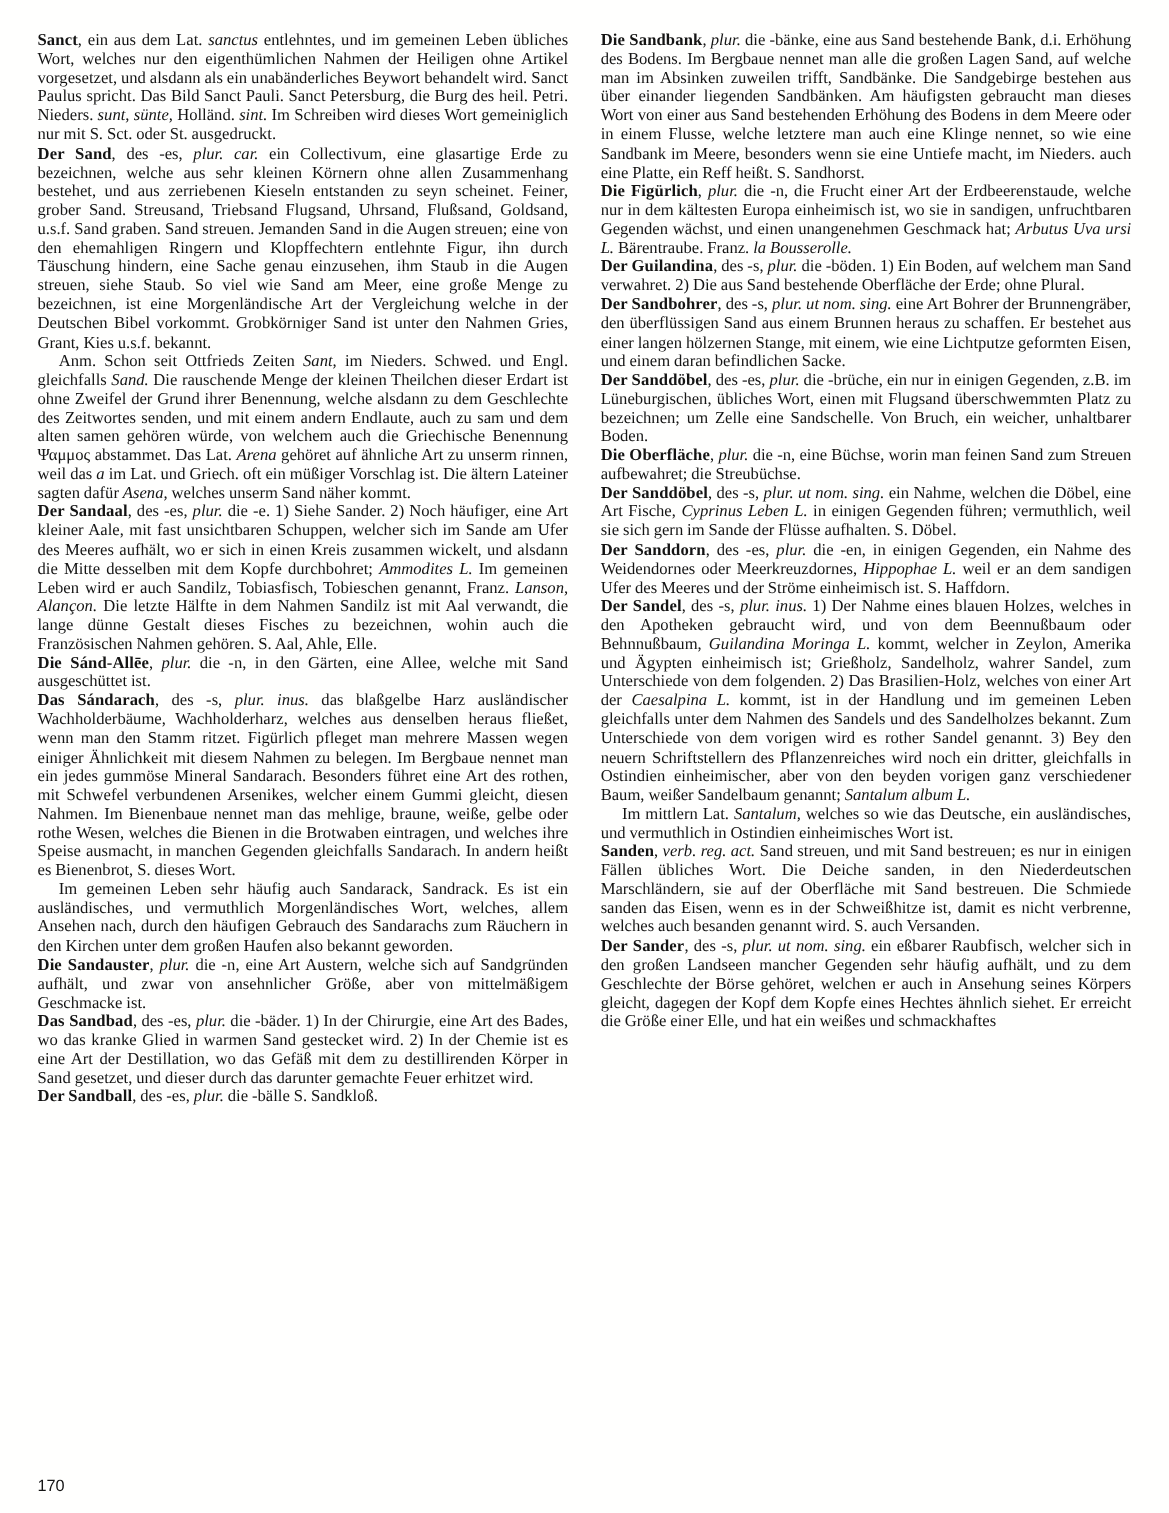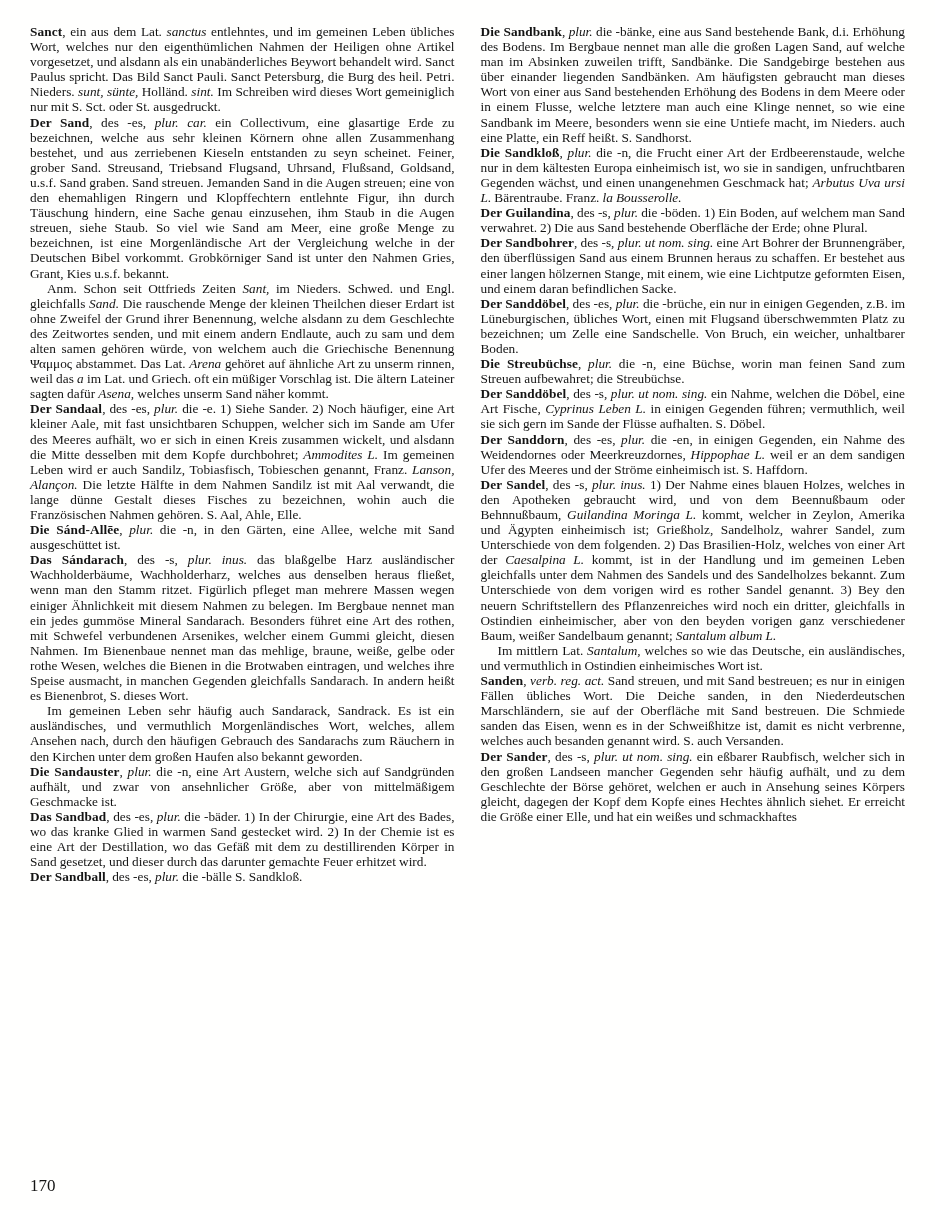--- a/index.html
+++ b/index.html
@@ -39,22 +39,22 @@
     text-indent: 17px;
   }
   p.para b {
     font-weight: bold;
     letter-spacing: 0.1px;
   }
   .page-number {
     position: absolute;
     left: 30px;
     bottom: 14px;
-    font-size: 17px;
-    font-family: Liberation Serif, serif;
+    font-size: 13px;
+    font-family: Liberation Sans, sans-serif;
     color: #141414;
   }
 </style>
 </head>
 <body>
 
 <div class="page">
   <div class="columns">
     <div class="col">
         <p class="para"><b>Sanct</b>, ein aus dem Lat. <i>sanctus</i> entlehntes, und im gemeinen Leben übliches Wort, welches nur den eigenthümlichen Nahmen der Heiligen ohne Artikel vorgesetzet, und alsdann als ein unabänderliches Beywort behandelt wird. Sanct Paulus spricht. Das Bild Sanct Pauli. Sanct Petersburg, die Burg des heil. Petri. Nieders. <i>sunt, sünte,</i> Holländ. <i>sint.</i> Im Schreiben wird dieses Wort gemeiniglich nur mit S. Sct. oder St. ausgedruckt.</p>
@@ -63,25 +63,25 @@
         <p class="para"><b>Der Sandaal</b>, des -es, <i>plur.</i> die -e. 1) Siehe Sander. 2) Noch häufiger, eine Art kleiner Aale, mit fast unsichtbaren Schuppen, welcher sich im Sande am Ufer des Meeres aufhält, wo er sich in einen Kreis zusammen wickelt, und alsdann die Mitte desselben mit dem Kopfe durchbohret; <i>Ammodites L.</i> Im gemeinen Leben wird er auch Sandilz, Tobiasfisch, Tobieschen genannt, Franz. <i>Lanson, Alançon.</i> Die letzte Hälfte in dem Nahmen Sandilz ist mit Aal verwandt, die lange dünne Gestalt dieses Fisches zu bezeichnen, wohin auch die Französischen Nahmen gehören. S. Aal, Ahle, Elle.</p>
         <p class="para"><b>Die Sánd-Allēe</b>, <i>plur.</i> die -n, in den Gärten, eine Allee, welche mit Sand ausgeschüttet ist.</p>
         <p class="para"><b>Das Sándarach</b>, des -s, <i>plur. inus.</i> das blaßgelbe Harz ausländischer Wachholderbäume, Wachholderharz, welches aus denselben heraus fließet, wenn man den Stamm ritzet. Figürlich pfleget man mehrere Massen wegen einiger Ähnlichkeit mit diesem Nahmen zu belegen. Im Bergbaue nennet man ein jedes gummöse Mineral Sandarach. Besonders führet eine Art des rothen, mit Schwefel verbundenen Arsenikes, welcher einem Gummi gleicht, diesen Nahmen. Im Bienenbaue nennet man das mehlige, braune, weiße, gelbe oder rothe Wesen, welches die Bienen in die Brotwaben eintragen, und welches ihre Speise ausmacht, in manchen Gegenden gleichfalls Sandarach. In andern heißt es Bienenbrot, S. dieses Wort.</p>
         <p class="para indent">Im gemeinen Leben sehr häufig auch Sandarack, Sandrack. Es ist ein ausländisches, und vermuthlich Morgenländisches Wort, welches, allem Ansehen nach, durch den häufigen Gebrauch des Sandarachs zum Räuchern in den Kirchen unter dem großen Haufen also bekannt geworden.</p>
         <p class="para"><b>Die Sandauster</b>, <i>plur.</i> die -n, eine Art Austern, welche sich auf Sandgründen aufhält, und zwar von ansehnlicher Größe, aber von mittelmäßigem Geschmacke ist.</p>
         <p class="para"><b>Das Sandbad</b>, des -es, <i>plur.</i> die -bäder. 1) In der Chirurgie, eine Art des Bades, wo das kranke Glied in warmen Sand gestecket wird. 2) In der Chemie ist es eine Art der Destillation, wo das Gefäß mit dem zu destillirenden Körper in Sand gesetzet, und dieser durch das darunter gemachte Feuer erhitzet wird.</p>
         <p class="para"><b>Der Sandball</b>, des -es, <i>plur.</i> die -bälle S. Sandkloß.</p>
       </div>
     <div class="col">
         <p class="para"><b>Die Sandbank</b>, <i>plur.</i> die -bänke, eine aus Sand bestehende Bank, d.i. Erhöhung des Bodens. Im Bergbaue nennet man alle die großen Lagen Sand, auf welche man im Absinken zuweilen trifft, Sandbänke. Die Sandgebirge bestehen aus über einander liegenden Sandbänken. Am häufigsten gebraucht man dieses Wort von einer aus Sand bestehenden Erhöhung des Bodens in dem Meere oder in einem Flusse, welche letztere man auch eine Klinge nennet, so wie eine Sandbank im Meere, besonders wenn sie eine Untiefe macht, im Nieders. auch eine Platte, ein Reff heißt. S. Sandhorst.</p>
-        <p class="para"><b>Die Sandkloß</b>, <i>plur.</i> die -n, die Frucht einer Art der Erdbeerenstaude, welche nur in dem kältesten Europa einheimisch ist, wo sie in sandigen, unfruchtbaren Gegenden wächst, und einen unangenehmen Geschmack hat; <i>Arbutus Uva ursi L.</i> Bärentraube. Franz. <i>la Bousserolle.</i></p>
+        <p class="para"><b>Die Figürlich</b>, <i>plur.</i> die -n, die Frucht einer Art der Erdbeerenstaude, welche nur in dem kältesten Europa einheimisch ist, wo sie in sandigen, unfruchtbaren Gegenden wächst, und einen unangenehmen Geschmack hat; <i>Arbutus Uva ursi L.</i> Bärentraube. Franz. <i>la Bousserolle.</i></p>
         <p class="para"><b>Der Guilandina</b>, des -s, <i>plur.</i> die -böden. 1) Ein Boden, auf welchem man Sand verwahret. 2) Die aus Sand bestehende Oberfläche der Erde; ohne Plural.</p>
         <p class="para"><b>Der Sandbohrer</b>, des -s, <i>plur. ut nom. sing.</i> eine Art Bohrer der Brunnengräber, den überflüssigen Sand aus einem Brunnen heraus zu schaffen. Er bestehet aus einer langen hölzernen Stange, mit einem, wie eine Lichtputze geformten Eisen, und einem daran befindlichen Sacke.</p>
         <p class="para"><b>Der Sanddöbel</b>, des -es, <i>plur.</i> die -brüche, ein nur in einigen Gegenden, z.B. im Lüneburgischen, übliches Wort, einen mit Flugsand überschwemmten Platz zu bezeichnen; um Zelle eine Sandschelle. Von Bruch, ein weicher, unhaltbarer Boden.</p>
-        <p class="para"><b>Die Streubüchse</b>, <i>plur.</i> die -n, eine Büchse, worin man feinen Sand zum Streuen aufbewahret; die Streubüchse.</p>
+        <p class="para"><b>Die Oberfläche</b>, <i>plur.</i> die -n, eine Büchse, worin man feinen Sand zum Streuen aufbewahret; die Streubüchse.</p>
         <p class="para"><b>Der Sanddöbel</b>, des -s, <i>plur. ut nom. sing.</i> ein Nahme, welchen die Döbel, eine Art Fische, <i>Cyprinus Leben L.</i> in einigen Gegenden führen; vermuthlich, weil sie sich gern im Sande der Flüsse aufhalten. S. Döbel.</p>
         <p class="para"><b>Der Sanddorn</b>, des -es, <i>plur.</i> die -en, in einigen Gegenden, ein Nahme des Weidendornes oder Meerkreuzdornes, <i>Hippophae L.</i> weil er an dem sandigen Ufer des Meeres und der Ströme einheimisch ist. S. Haffdorn.</p>
         <p class="para"><b>Der Sandel</b>, des -s, <i>plur. inus.</i> 1) Der Nahme eines blauen Holzes, welches in den Apotheken gebraucht wird, und von dem Beennußbaum oder Behnnußbaum, <i>Guilandina Moringa L.</i> kommt, welcher in Zeylon, Amerika und Ägypten einheimisch ist; Grießholz, Sandelholz, wahrer Sandel, zum Unterschiede von dem folgenden. 2) Das Brasilien-Holz, welches von einer Art der <i>Caesalpina L.</i> kommt, ist in der Handlung und im gemeinen Leben gleichfalls unter dem Nahmen des Sandels und des Sandelholzes bekannt. Zum Unterschiede von dem vorigen wird es rother Sandel genannt. 3) Bey den neuern Schriftstellern des Pflanzenreiches wird noch ein dritter, gleichfalls in Ostindien einheimischer, aber von den beyden vorigen ganz verschiedener Baum, weißer Sandelbaum genannt; <i>Santalum album L.</i></p>
         <p class="para indent">Im mittlern Lat. <i>Santalum,</i> welches so wie das Deutsche, ein ausländisches, und vermuthlich in Ostindien einheimisches Wort ist.</p>
         <p class="para"><b>Sanden</b>, <i>verb. reg. act.</i> Sand streuen, und mit Sand bestreuen; es nur in einigen Fällen übliches Wort. Die Deiche sanden, in den Niederdeutschen Marschländern, sie auf der Oberfläche mit Sand bestreuen. Die Schmiede sanden das Eisen, wenn es in der Schweißhitze ist, damit es nicht verbrenne, welches auch besanden genannt wird. S. auch Versanden.</p>
         <p class="para"><b>Der Sander</b>, des -s, <i>plur. ut nom. sing.</i> ein eßbarer Raubfisch, welcher sich in den großen Landseen mancher Gegenden sehr häufig aufhält, und zu dem Geschlechte der Börse gehöret, welchen er auch in Ansehung seines Körpers gleicht, dagegen der Kopf dem Kopfe eines Hechtes ähnlich siehet. Er erreicht die Größe einer Elle, und hat ein weißes und schmackhaftes</p>
       </div>
   </div>
   <div class="page-number">170</div>
 </div>

